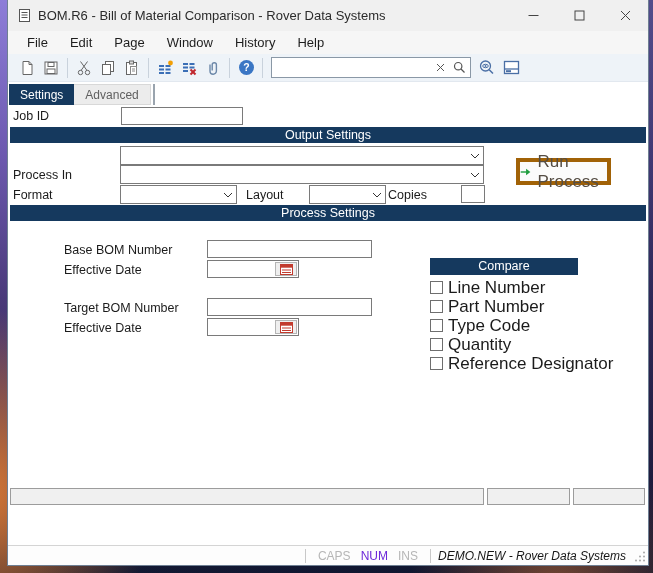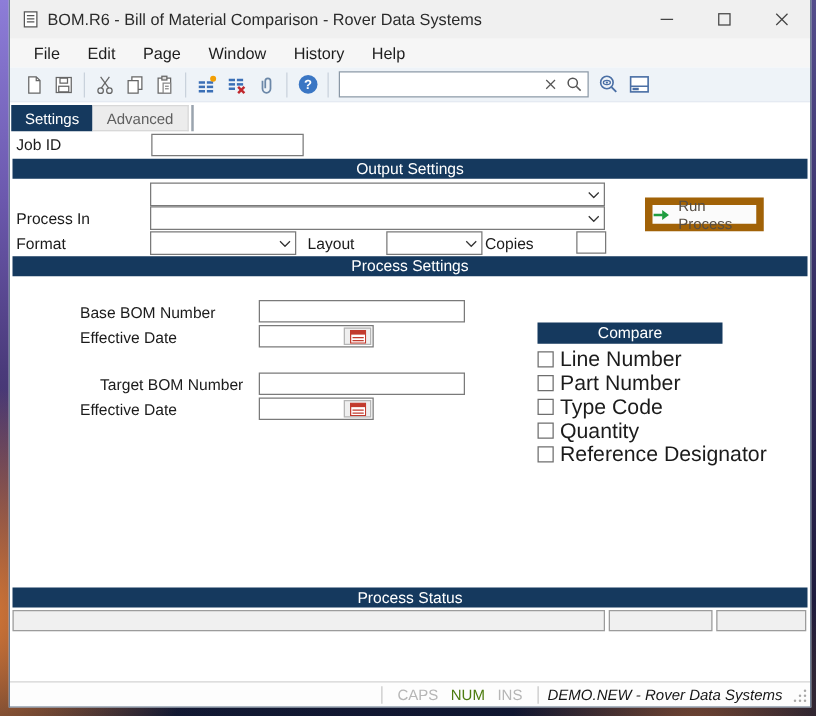--- a/index.html
+++ b/index.html
@@ -51,37 +51,37 @@
   
   .winbody { position:absolute; top:82px; left:0; right:0; bottom:20px; background:#fff; }
 
   .band { position:absolute; left:2px; width:636px; height:16px; background:#15395e; color:#fff; font-size:12.5px; text-align:center; line-height:16px; }
   .flabel { position:absolute; font-size:12.5px; color:#1b1b1b; text-align:left; white-space:nowrap; }
   .txt { position:absolute; border:1px solid #7a7a7a; background:#fff; font-size:12px; padding:0 3px; outline:none; font-family:inherit; }
   .combo { position:absolute; border:1px solid #7a7a7a; background:#fff; height:19px; display:flex; align-items:center; }
   .combo .cval { flex:1; font-size:12px; padding-left:4px; color:#222; }
   .combo .chev { width:16px; display:flex; justify-content:center; }
 
-  .runbtn { position:absolute; left:508px; top:76px; width:95px; height:27px; background:#fbfbfb; border:6px solid #a16207; display:flex; align-items:center; justify-content:center; gap:6px; font-size:12px; color:#554d44; }
+  .runbtn { position:absolute; left:508px; top:76px; width:95px; height:27px; background:#fbfbfb; border:4px solid #a16207; display:flex; align-items:center; justify-content:center; gap:6px; font-size:17px; color:#554d44; }
 
   .datebox { position:absolute; height:18px; border:1px solid #7a7a7a; background:#fff; }
   .cal-btn { position:absolute; right:1px; top:1px; width:22px; height:14px; background:#efefef; border:1px solid #b5b5b5; display:flex; align-items:center; justify-content:center; }
 
   .cmp-head { position:absolute; left:422px; top:176px; width:148px; height:17px; background:#15395e; color:#fff; font-size:12.5px; text-align:center; line-height:17px; }
   .cbrow { position:absolute; left:422px; height:15px; display:flex; align-items:center; }
   .cbox { width:13px; height:13px; border:1px solid #6e6e6e; background:#fff; }
   .cblabel { font-size:17px; color:#1b1b1b; margin-left:5px; white-space:nowrap; }
 
   .statusfield { position:absolute; top:406px; height:17px; background:#f0f0f0; border:1px solid #9c9c9c; }
 
   
   .statusbar { position:absolute; left:0; right:0; bottom:0; height:20px; background:#fdfdfd; border-top:1px solid #d4d4d4; display:flex; align-items:center; justify-content:flex-end; font-size:12px; }
   .sbsep { width:1px; height:14px; background:#c8c8c8; margin:0 7px; }
   .sb-dim { color:#b6b6b6; margin:0 5px; }
-  .sb-on { color:#4d7c0f; margin:0 5px; }
+  .sb-on { color:#6d28d9; margin:0 5px; }
   .sb-msg { color:#161616; margin-right:8px; white-space:nowrap;font-style:italic; }
   .grip { margin-right:2px; display:flex; }
 </style>
 </head>
 <body>
 
 <div class="desktop">
   <div class="window">
 
     <div class="titlebar">
@@ -311,21 +311,21 @@
         <span class="cal-btn">
           <svg width="13" height="11" viewBox="0 0 13 11">
               <rect x="0.5" y="0.5" width="12" height="10" fill="#fff" stroke="#c23b2e"></rect>
               <rect x="0.5" y="0.5" width="12" height="3.2" fill="#c23b2e"></rect>
               <line x1="2" y1="6" x2="11" y2="6" stroke="#c23b2e"></line>
               <line x1="2" y1="8.5" x2="11" y2="8.5" stroke="#c23b2e"></line>
             </svg>
         </span>
       </div>
 
-      <div class="flabel" style="left:72px; top:219px; width:140px;">Target BOM Number</div>
+      <div class="flabel" style="left:56px; top:219px; width:140px;">Target BOM Number</div>
       <input class="txt" style="left: 199px; top: 216px; width: 165px; height: 18px;" value="">
 
       <div class="flabel" style="left:56px; top:239px; width:140px;">Effective Date</div>
       <div class="datebox" style="left:199px; top:236px; width:92px;">
         <span class="cal-btn">
           <svg width="13" height="11" viewBox="0 0 13 11">
               <rect x="0.5" y="0.5" width="12" height="10" fill="#fff" stroke="#c23b2e"></rect>
               <rect x="0.5" y="0.5" width="12" height="3.2" fill="#c23b2e"></rect>
               <line x1="2" y1="6" x2="11" y2="6" stroke="#c23b2e"></line>
               <line x1="2" y1="8.5" x2="11" y2="8.5" stroke="#c23b2e"></line>
@@ -348,21 +348,20 @@
       </div>
       <div class="cbrow" style="top:255px;">
         <span class="cbox"></span>
         <span class="cblabel">Quantity</span>
       </div>
       <div class="cbrow" style="top:274px;">
         <span class="cbox"></span>
         <span class="cblabel">Reference Designator</span>
       </div>
 
-      <div class="band" style="top:388px;">Process Status</div>
       <div class="statusfield" style="left:2px; width:474px;"></div>
       <div class="statusfield" style="left:479px; width:83px;"></div>
       <div class="statusfield" style="left:565px; width:72px;"></div>
 
     </div>
 
     <div class="statusbar">
       <span class="sbsep"></span>
       <span class="sb-dim">CAPS</span>
       <span class="sb-on">NUM</span>

